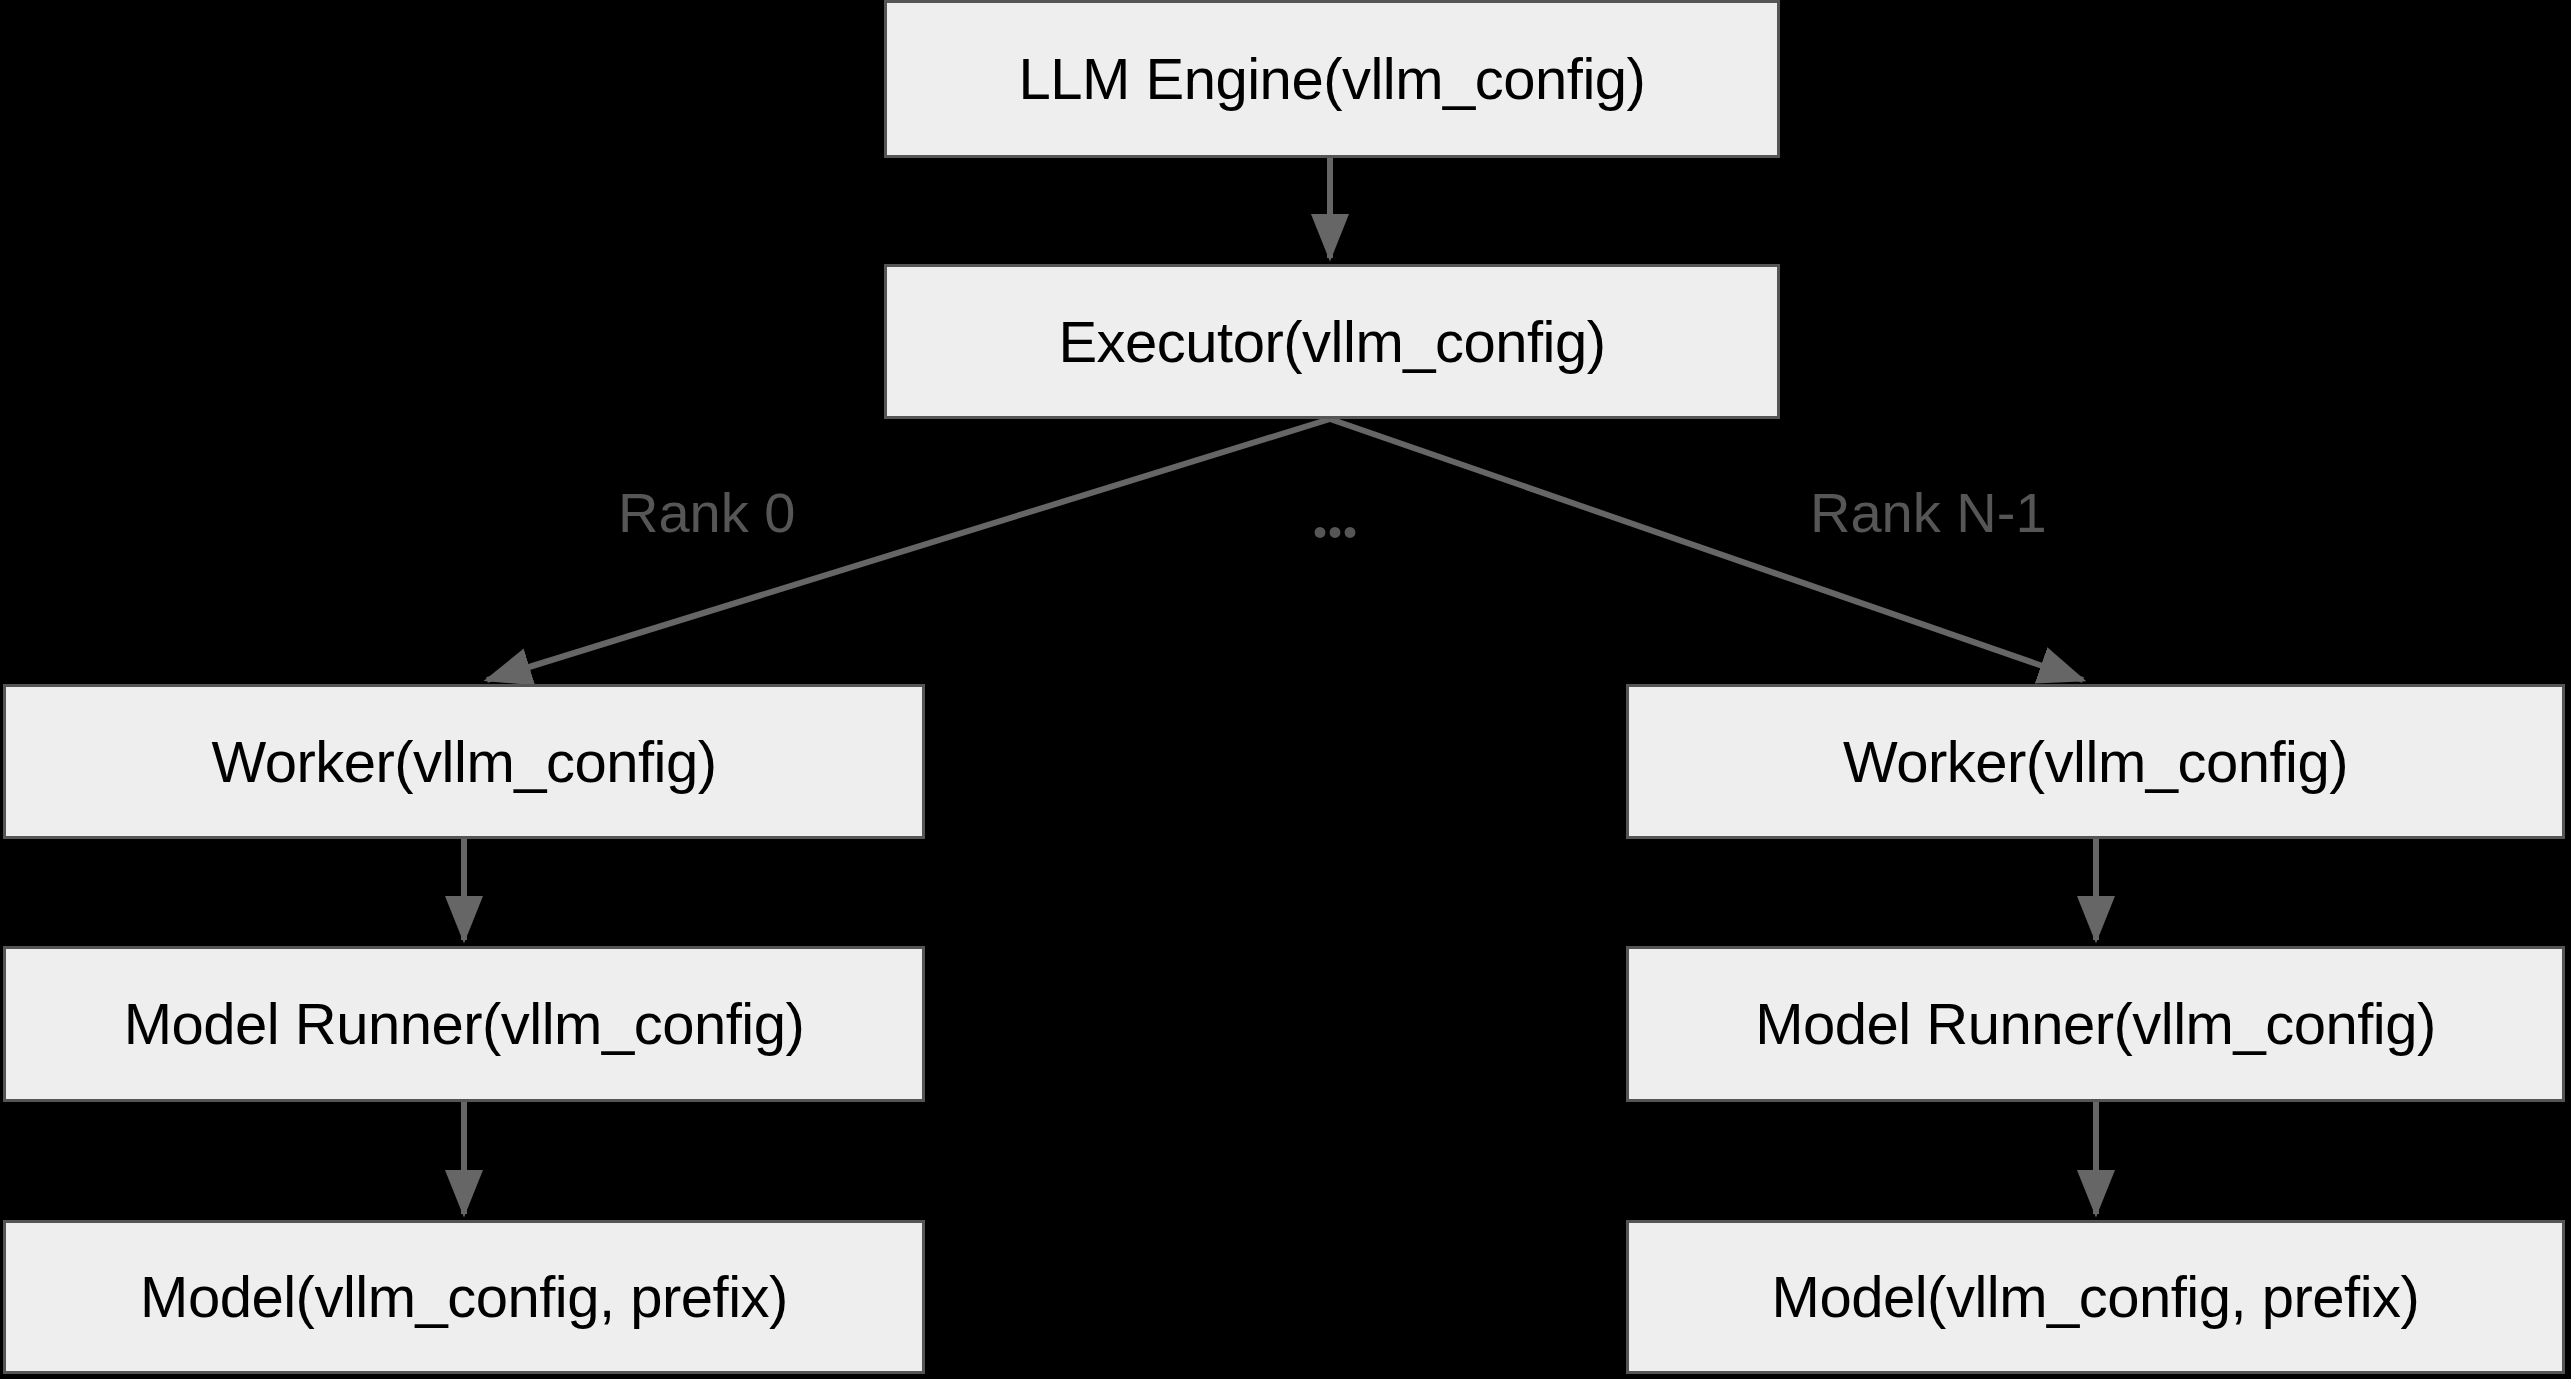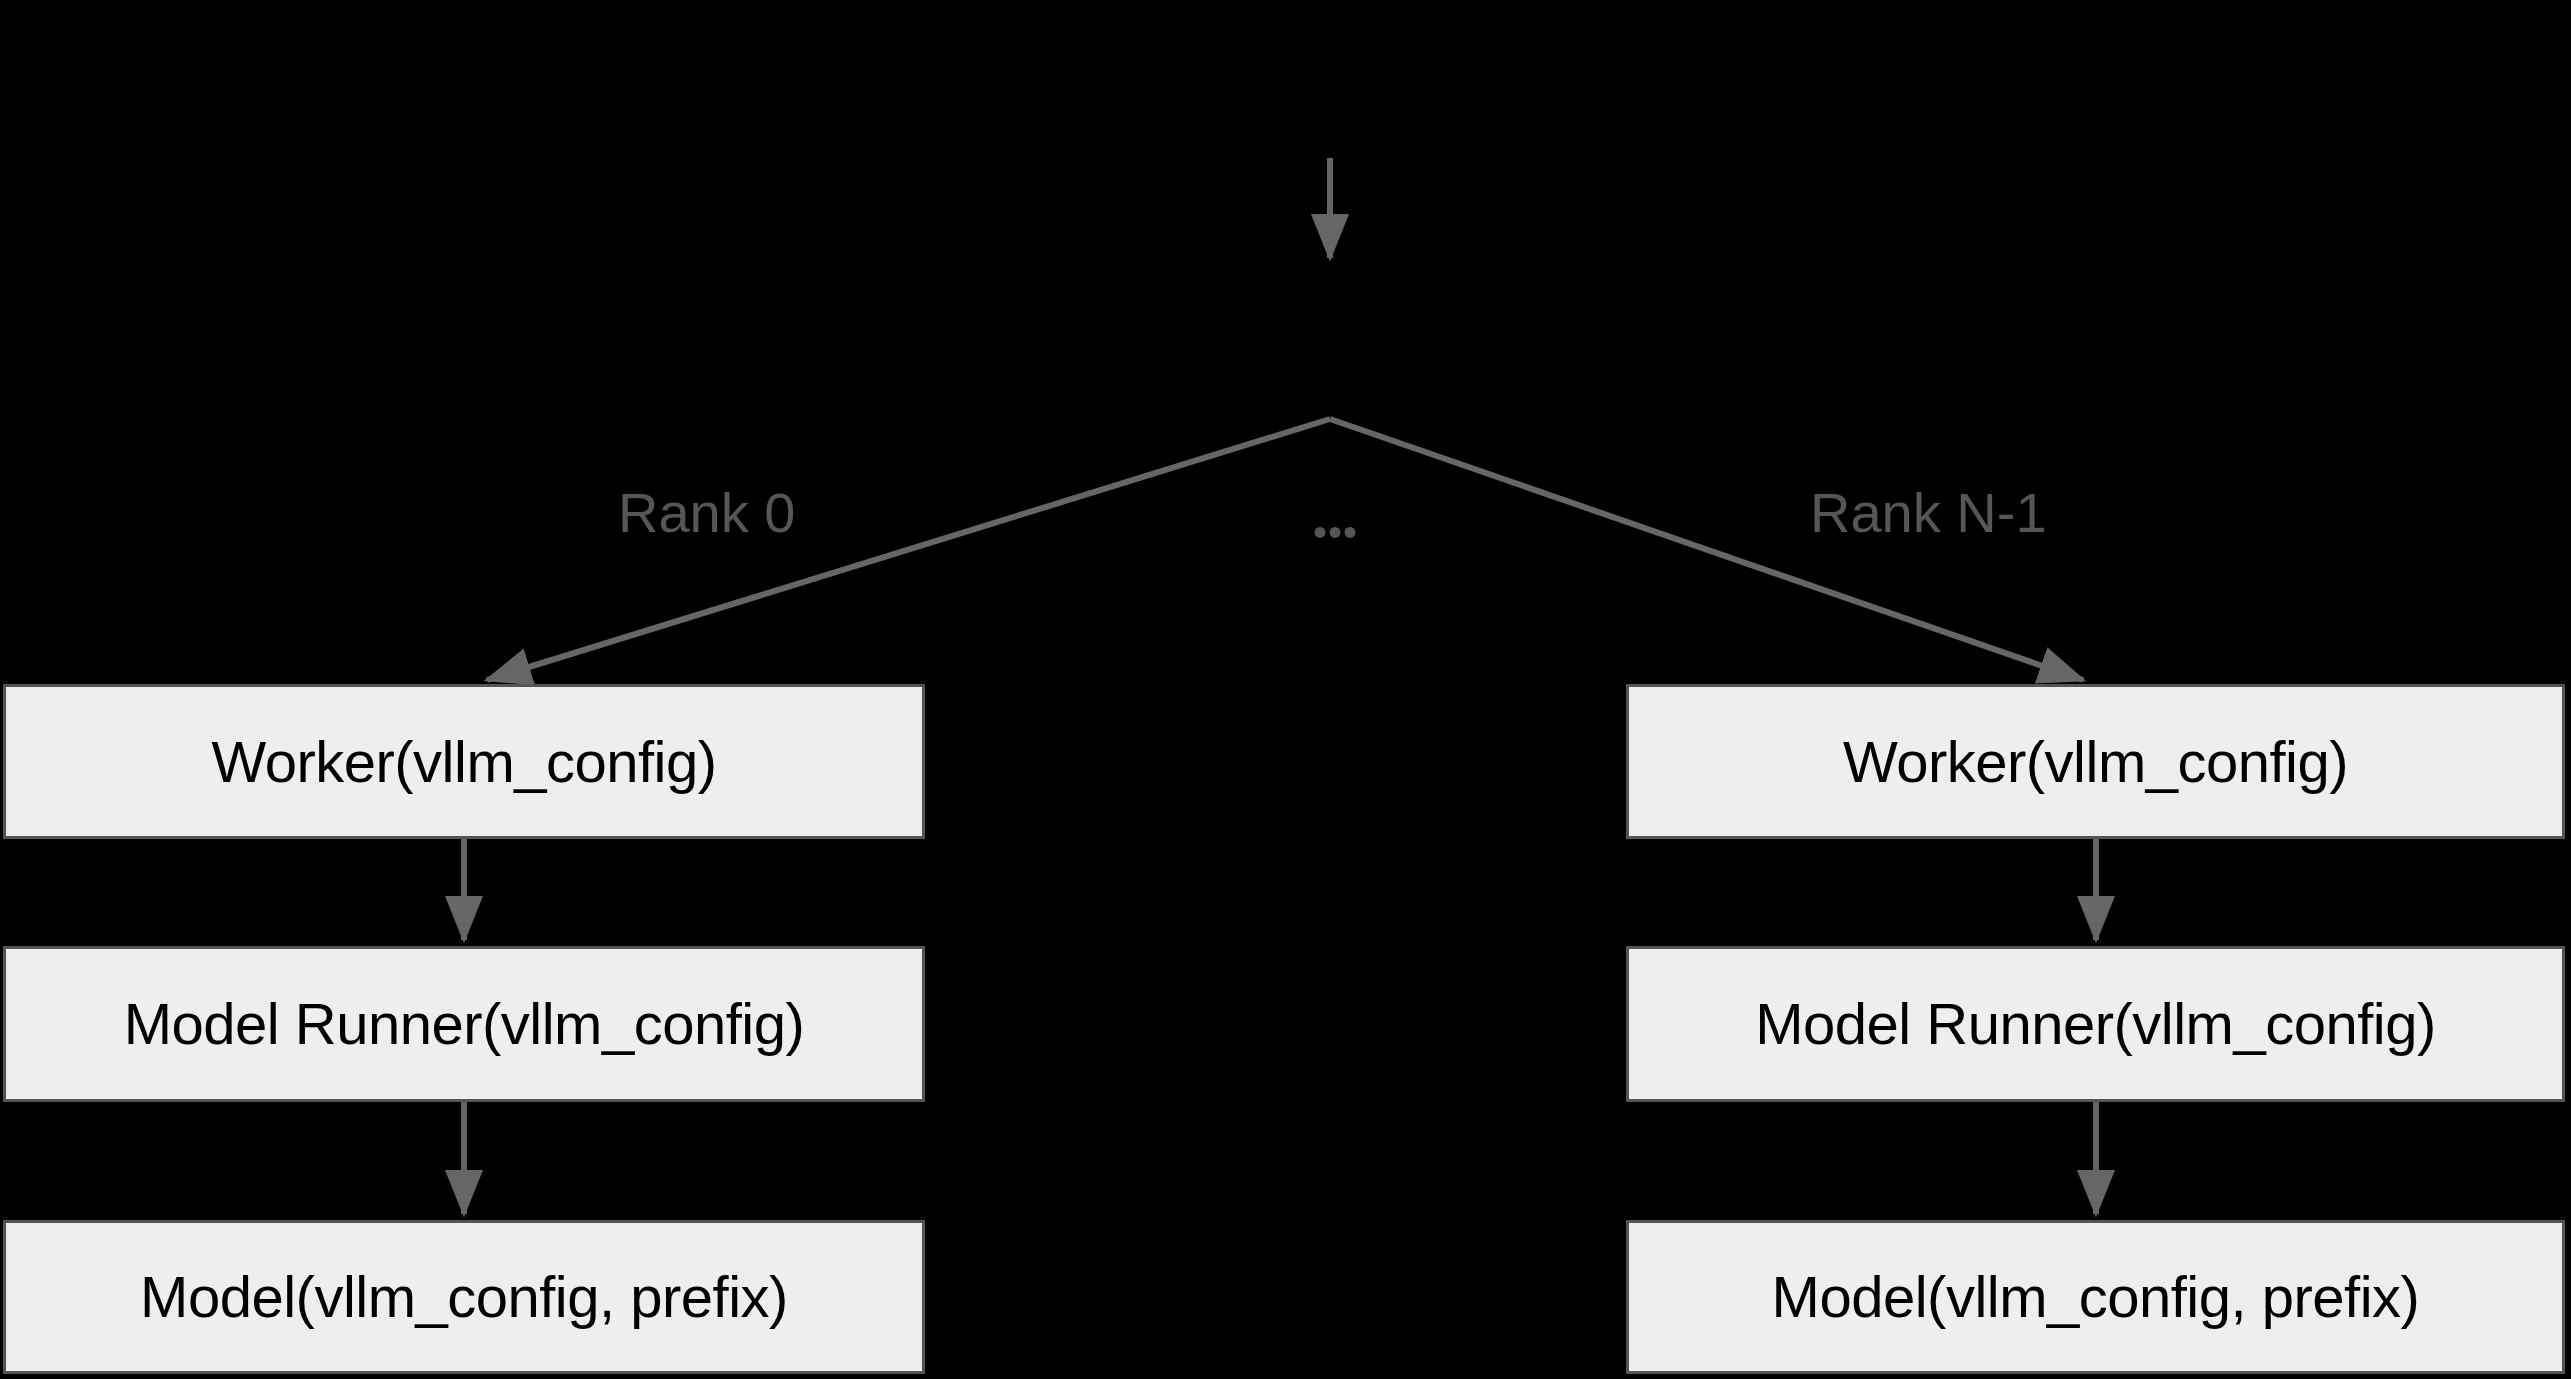--- a/index.html
+++ b/index.html
@@ -100,21 +100,27 @@
 
     <line x1="464" y1="839" x2="464" y2="940" stroke="#666666" stroke-width="6" marker-end="url(#arrowhead)"></line>
 
     <line x1="2096" y1="839" x2="2096" y2="940" stroke="#666666" stroke-width="6" marker-end="url(#arrowhead)"></line>
 
     <line x1="464" y1="1102" x2="464" y2="1214" stroke="#666666" stroke-width="6" marker-end="url(#arrowhead)"></line>
 
     <line x1="2096" y1="1102" x2="2096" y2="1214" stroke="#666666" stroke-width="6" marker-end="url(#arrowhead)"></line>
   </svg>
 
+  <div class="node" id="node-llm-engine">
+    <span class="node-label">LLM Engine(vllm_config)</span>
+  </div>
 
+  <div class="node" id="node-executor">
+    <span class="node-label">Executor(vllm_config)</span>
+  </div>
 
   <div class="node" id="node-worker-rank0">
     <span class="node-label">Worker(vllm_config)</span>
   </div>
 
   <div class="node" id="node-worker-rankn">
     <span class="node-label">Worker(vllm_config)</span>
   </div>
 
   <div class="node" id="node-runner-rank0">

